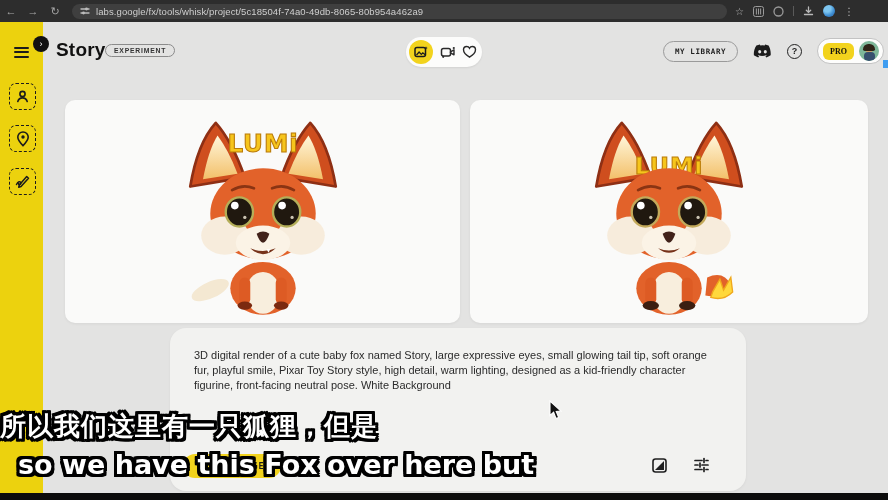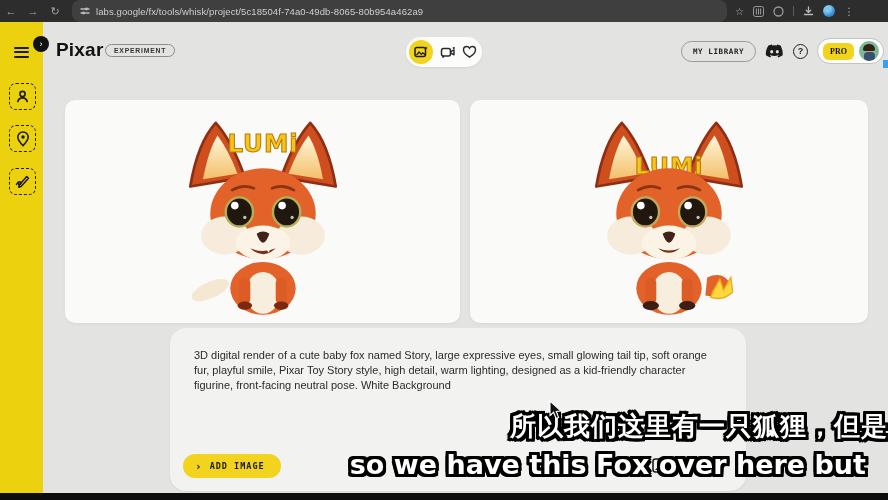--- a/index.html
+++ b/index.html
@@ -3,42 +3,42 @@
 <meta charset="utf-8">
 <style>
   * { margin:0; padding:0; box-sizing:border-box; }
   html,body { width:888px; height:500px; overflow:hidden; background:#000; }
   body { font-family:"Liberation Sans", sans-serif; }
   #stage { position:relative; width:888px; height:500px; background:#e3e3e2; overflow:hidden; }
 
   
   .chrome { position:absolute; top:0; left:0; width:888px; height:22px; background:#2d2d2d; display:flex; align-items:center; z-index:30; }
   .nav-ic { color:#a9a9a9; font-size:11px; width:22px; text-align:center; line-height:22px; }
-  .urlbar { height:22px; background:#3f3f3f; border-radius:8px; margin-left:6px; width:655px; display:flex; align-items:center; padding:0 8px; }
+  .urlbar { height:15px; background:#3f3f3f; border-radius:8px; margin-left:6px; width:655px; display:flex; align-items:center; padding:0 8px; }
   .urlbar .site-ic { margin-right:6px; display:inline-flex; }
   .url-text { color:#cfcfcf; font-size:9.5px; white-space:nowrap; overflow:hidden; letter-spacing:0.1px; }
   .chrome-right { display:flex; align-items:center; margin-left:8px; gap:9px; }
   .cr-ic { color:#b9b9b9; font-size:10px; display:inline-flex; align-items:center; }
   .divider-v { width:1px; height:10px; background:#5a5a5a; }
   .mini-avatar { width:12px; height:12px; border-radius:50%; background:radial-gradient(circle at 35% 30%, #7ec6f0 0 30%, #3f8fd4 60%, #2b5f9e); }
 
   
   .sidebar { position:absolute; left:0; top:22px; width:43px; height:478px; background:#ecd20e; z-index:10; }
   .hamburger { position:absolute; left:14px; top:22px; width:15px; cursor:pointer; }
   .hamburger span { display:block; height:2px; background:#1b1b1b; margin:2.5px 0; border-radius:1px; }
   .expand-chip { position:absolute; left:33px; top:36px; width:16px; height:16px; background:#111; border-radius:50%; color:#fff; font-size:9px; line-height:16px; text-align:center; z-index:12; }
   .side-box { position:absolute; left:9px; width:27px; height:27px; border:1.6px dashed #1c1c1c; border-radius:7px; display:flex; align-items:center; justify-content:center; }
   .side-box svg { display:block; }
 
   
   .app-title { position:absolute; left:56px; top:39px; font-size:19px; font-weight:600; color:#111; letter-spacing:0.2px; }
   .exp-pill { position:absolute; left:105px; top:44px; border:1px solid #8b8b8b; border-radius:10px; padding:2px 8px; font-size:6.8px; letter-spacing:0.8px; color:#333; font-weight:bold; background:transparent; }
   .tool-pill { position:absolute; left:406px; top:37px; width:76px; height:30px; background:#fcfcfb; border-radius:16px; box-shadow:0 1px 2px rgba(0,0,0,0.08); display:flex; align-items:center; justify-content:space-between; padding:0 5px 0 3px; z-index:11; }
   .tool-yellow { width:24px; height:24px; border-radius:50%; background:#f2d31d; display:flex; align-items:center; justify-content:center; }
-  .hdr-right { position:absolute; right:4px; top:38px; display:flex; align-items:center; gap:9px; z-index:11; }
+  .hdr-right { position:absolute; right:4px; top:38px; display:flex; align-items:center; gap:15px; z-index:11; }
   .mylib { border:1px solid #9a9a9a; border-radius:11px; height:21px; padding:0 11px; display:flex; align-items:center; font-family:"DejaVu Sans Mono", monospace; font-size:7.5px; font-weight:bold; letter-spacing:0.6px; color:#222; background:transparent; }
   .help-circ { width:15px; height:15px; border:1.5px solid #222; border-radius:50%; font-size:9px; font-weight:bold; color:#222; display:flex; align-items:center; justify-content:center; }
   .pro-pill { display:flex; align-items:center; gap:5px; background:#fdfdfc; border:1px solid #c3c3c3; border-radius:14px; height:26px; padding:3px 4px 3px 5px; }
   .pro-tag { background:#f2d31d; border-radius:6px; font-family:Liberation Serif, serif; font-size:8px; font-weight:bold; color:#111; padding:4px 7px; }
   .user-avatar { width:20px; height:20px; border-radius:50%; background:radial-gradient(circle at 50% 38%, #c9a06a 0 26%, #7fb89a 27% 100%); position:relative; overflow:hidden; }
   .user-avatar:after { content:""; position:absolute; left:4px; top:3px; width:12px; height:7px; border-radius:6px 6px 2px 2px; background:#2e2418; }
   .user-avatar:before { content:""; position:absolute; left:4.5px; top:11px; width:11px; height:9px; border-radius:4px; background:#37506e; }
   .notif-accent { position:absolute; right:0; top:60px; width:5px; height:8px; background:#3f9df0; z-index:12; }
 
   
@@ -47,21 +47,21 @@
   #card-right { left:470px; width:398px; }
   .fox-svg { display:block; }
 
   
   .prompt-card { position:absolute; left:170px; top:328px; width:576px; height:163px; background:#f2f2f0; border-radius:16px; box-shadow:0 1px 3px rgba(0,0,0,0.05); z-index:6; }
   .prompt-text { position:absolute; left:24px; top:20px; width:522px; font-size:11px; line-height:1.38; color:#2b2b2b; }
   .add-image-btn { position:absolute; left:13px; bottom:13px; background:#f2d31d; border:none; border-radius:15px; height:24px; padding:0 16px 0 12px; display:flex; align-items:center; gap:7px; font-family:"DejaVu Sans Mono", monospace; font-size:8.5px; font-weight:bold; letter-spacing:1px; color:#1a1a1a; }
   .prompt-icons { position:absolute; right:36px; bottom:18px; display:flex; align-items:center; gap:26px; }
 
   
-  .subs { position:absolute; left:0; width:888px; text-align:right; z-index:20; pointer-events:none; }
+  .subs { position:absolute; left:0; width:888px; text-align:left; z-index:20; pointer-events:none; }
   .sub-line { display:inline-block; color:#fff; font-weight:bold; font-family:"DejaVu Sans", sans-serif;
     text-shadow:-3px -3px 0 #000, 3px -3px 0 #000, -3px 3px 0 #000, 3px 3px 0 #000,
                 -3px 0 0 #000, 3px 0 0 #000, 0 -3px 0 #000, 0 3px 0 #000,
                 -2px -3px 0 #000, 2px -3px 0 #000, -3px -2px 0 #000, 3px -2px 0 #000,
                 -2px 3px 0 #000, 2px 3px 0 #000, -3px 2px 0 #000, 3px 2px 0 #000; }
   #sub-zh { top:409px; }
   #sub-zh .sub-line { font-size:26px; letter-spacing:1px; }
   #sub-en { top:449px; transform:translateX(-22px); }
   #sub-en .sub-line { font-size:27px;margin-left:40px; }
 
@@ -138,21 +138,21 @@
     </div>
     <div class="side-box" style="top:146px">
       <svg width="16" height="14" viewBox="0 0 16 14">
           <path d="M1.5 9.5c1.5-3 4-3.6 4.2-1.6 0.2 1.8-2.6 2.8-2 0.6" fill="none" stroke="#1c1c1c" stroke-width="1.5" stroke-linecap="round"></path>
           <path d="M6 11.5L13.5 3.2l-1.8-1.6L4.3 10l-0.6 2.2z" fill="none" stroke="#1c1c1c" stroke-width="1.5" stroke-linejoin="round"></path>
         </svg>
     </div>
   </div>
   <div class="expand-chip">›</div>
 
-  <div class="app-title">Pixar</div>
+  <div class="app-title">Story</div>
   <div class="exp-pill">EXPERIMENT</div>
 
   <div class="tool-pill">
     <span class="tool-yellow">
       <svg width="14" height="14" viewBox="0 0 14 14">
           <rect x="1" y="2.5" width="10.5" height="9" rx="2" fill="none" stroke="#1c1c1c" stroke-width="1.5"></rect>
           <path d="M2.5 10l2.6-3 2.2 2.4 1.5-1.6 2.7 2.2" fill="none" stroke="#1c1c1c" stroke-width="1.3"></path>
           <path d="M12 1.2l0.5 1.3 1.3 0.5-1.3 0.5-0.5 1.3-0.5-1.3-1.3-0.5 1.3-0.5z" fill="#1c1c1c"></path>
         </svg>
     </span>

